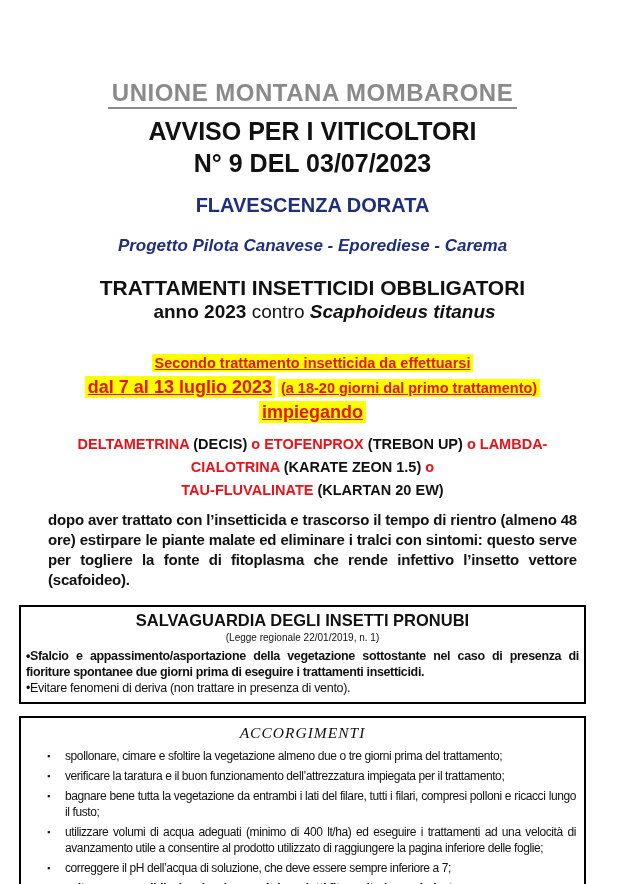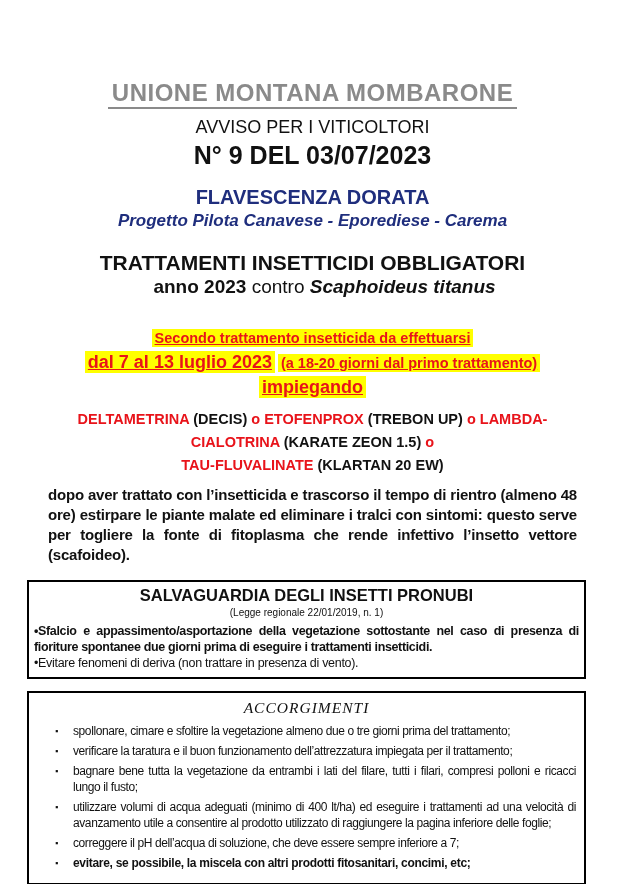--- a/index.html
+++ b/index.html
@@ -9,24 +9,24 @@
   .page{
     width:625px;height:884px;box-sizing:border-box;background:#fff;
     font-family:"Liberation Sans",sans-serif;color:var(--ink);
     padding-top:80px;overflow:hidden;position:relative;
   }
   .title-wrap{text-align:center;}
   .union-title{
     display:inline-block;font-size:24px;font-weight:bold;color:var(--gray);
     border-bottom:2px solid var(--gray);padding:0 4px 2px;letter-spacing:.5px;line-height:1.05;
   }
-  .notice-title{text-align:center;font-size:18px;font-weight:normal;margin-top:9px;line-height:1.1;}
+  .notice-title{text-align:center;font-size:25px;font-weight:bold;margin-top:9px;line-height:1.1;}
   .notice-number{text-align:center;font-size:25px;font-weight:bold;margin-top:4px;line-height:1.1;}
   .disease-title{text-align:center;font-size:20px;font-weight:bold;color:var(--navy);margin-top:17px;line-height:1.1;}
-  .project-subtitle{text-align:center;font-size:17px;font-weight:bold;font-style:italic;color:var(--navy);margin-top:4px;line-height:1.1;}
+  .project-subtitle{text-align:center;font-size:17px;font-weight:bold;font-style:italic;color:var(--navy);margin-top:21px;line-height:1.1;}
   .treatment-title{text-align:center;font-size:21px;font-weight:bold;margin-top:20px;line-height:1.1;}
   .treatment-target{text-align:center;font-size:19px;margin-top:3px;line-height:1.1;padding-left:24px;}
   .seg-bold{font-weight:bold;}
   .seg-italic{font-style:italic;}
 
   .highlight-block{text-align:center;margin-top:30px;}
   .hl-line{margin-bottom:5px;line-height:19px;}
   .hl{background:var(--yellow);color:var(--red);font-weight:bold;text-decoration:underline;padding:1px 3px;}
   .hl-large{font-size:18px;}
   .hl-small{font-size:14.5px;}
@@ -35,21 +35,21 @@
   .insecticides-block{text-align:center;margin-top:11px;font-weight:bold;font-size:14.5px;}
   .red-line{line-height:23px;}
   .seg-red{color:var(--red);}
   .seg-black{color:var(--ink);}
 
   .after-paragraph{
     margin:8px 48px 0 48px;font-size:15px;font-weight:bold;text-align:justify;
     line-height:20px;letter-spacing:-0.2px;
   }
 
-  .box{margin-left:27px;margin-right:39px;border:2px solid #000;box-sizing:border-box;}
+  .box{margin-left:19px;margin-right:39px;border:2px solid #000;box-sizing:border-box;}
   .pronubi-box{margin-top:15px;padding:3px 5px 6px 5px;}
   .pronubi-title{text-align:center;font-size:16.5px;font-weight:bold;line-height:20px;}
   .pronubi-subtitle{text-align:center;font-size:10px;line-height:15px;}
   .pronubi-list{margin-top:3px;}
   .b1-item{font-size:12.5px;line-height:16px;text-align:justify;letter-spacing:-0.3px;}
   .b1-item.bold{font-weight:bold;letter-spacing:-0.35px;}
 
   .accorgimenti-box{margin-top:12px;padding:6px 6px 8px 6px;}
   .accorgimenti-title{
     text-align:center;font-family:"Liberation Serif",serif;font-style:italic;

